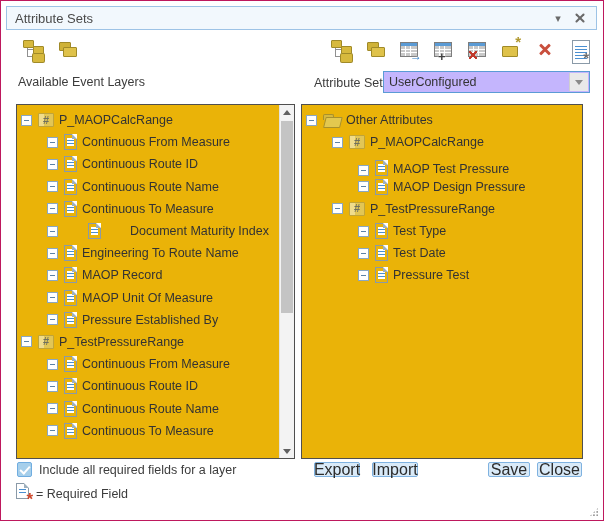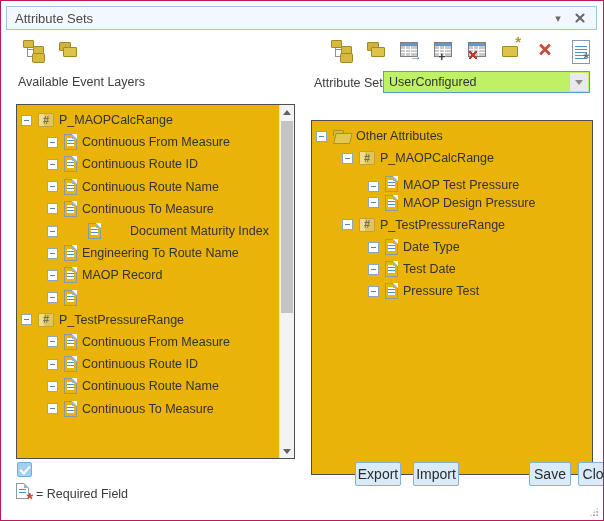--- a/index.html
+++ b/index.html
@@ -68,31 +68,31 @@
      background-image:repeating-linear-gradient(to bottom,transparent 0 2px,#4a90d2 2px 3px);
      background-clip:content-box; }
   .tb-doc-gear::after{ content:"*"; position:absolute; right:0; bottom:-4px; color:#6e6e6e;
      font-size:15px; font-weight:bold; line-height:10px; }
 
   
   .lbl{ position:absolute; font-size:12.5px; color:#3c3c3c; }
   .lbl-available{ left:17px; top:74px; }
   .lbl-attrset{ left:313px; top:75px; }
   .combo{ position:absolute; left:382px; top:70px; width:207px; height:22px;
-    background:#bef264; border:1px solid #5b9bd5; }
+    background:#c4b5fd; border:1px solid #5b9bd5; }
   .combo-value{ position:absolute; left:5px; top:3px; font-size:12.5px; color:#333; }
   .combo-btn{ position:absolute; right:1px; top:1px; bottom:1px; width:19px; background:#e9e9e9;
     border-left:1px solid #cfcfcf; display:flex; align-items:center; justify-content:center; }
   .combo-btn::before{ content:""; width:0; height:0; border-left:4px solid transparent;
     border-right:4px solid transparent; border-top:5px solid #8a8a8a; }
 
   
   .panel{ position:absolute; top:103px; height:355px; background:#eab308; border:1px solid #4f4f4f; overflow:hidden; }
   .panel-left{ left:15px; width:279px; }
-  .panel-right{ left:310px; width:282px;margin-top:16px; }
+  .panel-right{ left:300px; width:282px; }
   .tree{ position:absolute; inset:0; padding-top:4px; overflow:hidden; }
   .panel-left .tree{ right:15px; }
   .tree-row{ height:22.2px; display:flex; align-items:center; white-space:nowrap; }
   .expand-box{ flex:0 0 11px; width:11px; height:11px; background:#fff; border:1px solid #8aa7c2;
     margin-right:6px; position:relative; }
   .expand-box::before{ content:""; position:absolute; left:2px; right:2px; top:4px; height:1px; background:#5c82a6; }
   .node-icon{ margin-right:5px; flex:0 0 auto; position:relative; }
   .node-label{ font-size:12.5px; color:#333; }
 
   .ico-field{ width:13px; height:16px; background:#fff; border:1px solid #8a9aa8; padding:3px 2px;
@@ -128,23 +128,23 @@
   .checkbox{ position:absolute; left:16px; top:461px; width:15px; height:15px;
     background:#a6cfeb; border:1px solid #70ade0; border-radius:2px; }
   .checkbox::after{ content:""; position:absolute; left:2px; top:3px; width:8px; height:4px;
     border-left:2px solid #fff; border-bottom:2px solid #fff; transform:rotate(-48deg); }
   .lbl-include{ left:38px; top:462px; }
   .ico-required{ position:absolute; left:15px; top:482px; }
   .ico-required::before{ content:"*"; position:absolute; right:-5px; bottom:-8px; color:#cf4a2e;
     font-size:17px; font-weight:bold; line-height:12px; }
   .lbl-required{ left:35px; top:486px; }
 
-  .btn{ position:absolute; top:461px; height:24px; background:#d9eaf8; border:1px solid #7fb2e0;
+  .btn{ position:absolute; top:461px; height:15px; background:#d9eaf8; border:1px solid #7fb2e0;
     border-radius:2px; display:flex; align-items:center; justify-content:center;
-    font-size:14px; color:#2b2b2b;margin-left:41px; }
+    font-size:16px; color:#2b2b2b; }
   .btn-export{ left:313px; width:46px; }
   .btn-import{ left:371px; width:46px; }
   .btn-save{ left:487px; width:42px; }
   .btn-close{ left:536px; width:45px; }
 
   .grip{ position:absolute; right:4px; bottom:3px; width:10px; height:10px;
     background-image:radial-gradient(#9a9a9a 36%,transparent 40%); background-size:3.3px 3.3px;
     clip-path:polygon(100% 0,100% 100%,0 100%); }
 </style>
 </head>
@@ -246,20 +246,26 @@
           <span class="node-label">Engineering To Route Name</span>
         </div>
         <div class="tree-row" style="padding-left: 30px;">
           <span class="expand-box"></span>
           <span class="node-icon ico-field"></span>
           <span class="node-label">MAOP Record</span>
         </div>
         <div class="tree-row" style="padding-left: 30px;">
           <span class="expand-box"></span>
           <span class="node-icon ico-field"></span>
+          <span class="node-label">MAOP Unit Of Measure</span>
+        </div>
+        <div class="tree-row" style="padding-left: 30px;">
+          <span class="expand-box"></span>
+          <span class="node-icon ico-field"></span>
+          <span class="node-label">Pressure Established By</span>
         </div>
         <div class="tree-row" style="padding-left: 4px;">
           <span class="expand-box"></span>
           <span class="node-icon ico-event-layer"></span>
           <span class="node-label">P_TestPressureRange</span>
         </div>
         <div class="tree-row" style="padding-left: 30px;">
           <span class="expand-box"></span>
           <span class="node-icon ico-field"></span>
           <span class="node-label">Continuous From Measure</span>
@@ -310,36 +316,37 @@
           <span class="node-label">MAOP Design Pressure</span>
         </div>
         <div class="tree-row" style="padding-left: 30px;">
           <span class="expand-box"></span>
           <span class="node-icon ico-event-layer"></span>
           <span class="node-label">P_TestPressureRange</span>
         </div>
         <div class="tree-row" style="padding-left: 56px;">
           <span class="expand-box"></span>
           <span class="node-icon ico-field"></span>
-          <span class="node-label">Date Type</span>
+          <span class="node-label">Test Type</span>
         </div>
         <div class="tree-row" style="padding-left: 56px;">
           <span class="expand-box"></span>
           <span class="node-icon ico-field"></span>
           <span class="node-label">Test Date</span>
         </div>
         <div class="tree-row" style="padding-left: 56px;">
           <span class="expand-box"></span>
           <span class="node-icon ico-field"></span>
           <span class="node-label">Pressure Test</span>
         </div>
       </div>
   </div>
 
   <span class="checkbox"></span>
+  <span class="lbl lbl-include">Include all required fields for a layer</span>
 
   <span class="node-icon ico-field ico-required"></span>
   <span class="lbl lbl-required">= Required Field</span>
 
   <div class="btn btn-export">Export</div>
   <div class="btn btn-import">Import</div>
   <div class="btn btn-save">Save</div>
   <div class="btn btn-close">Close</div>
 
   <span class="grip"></span>

